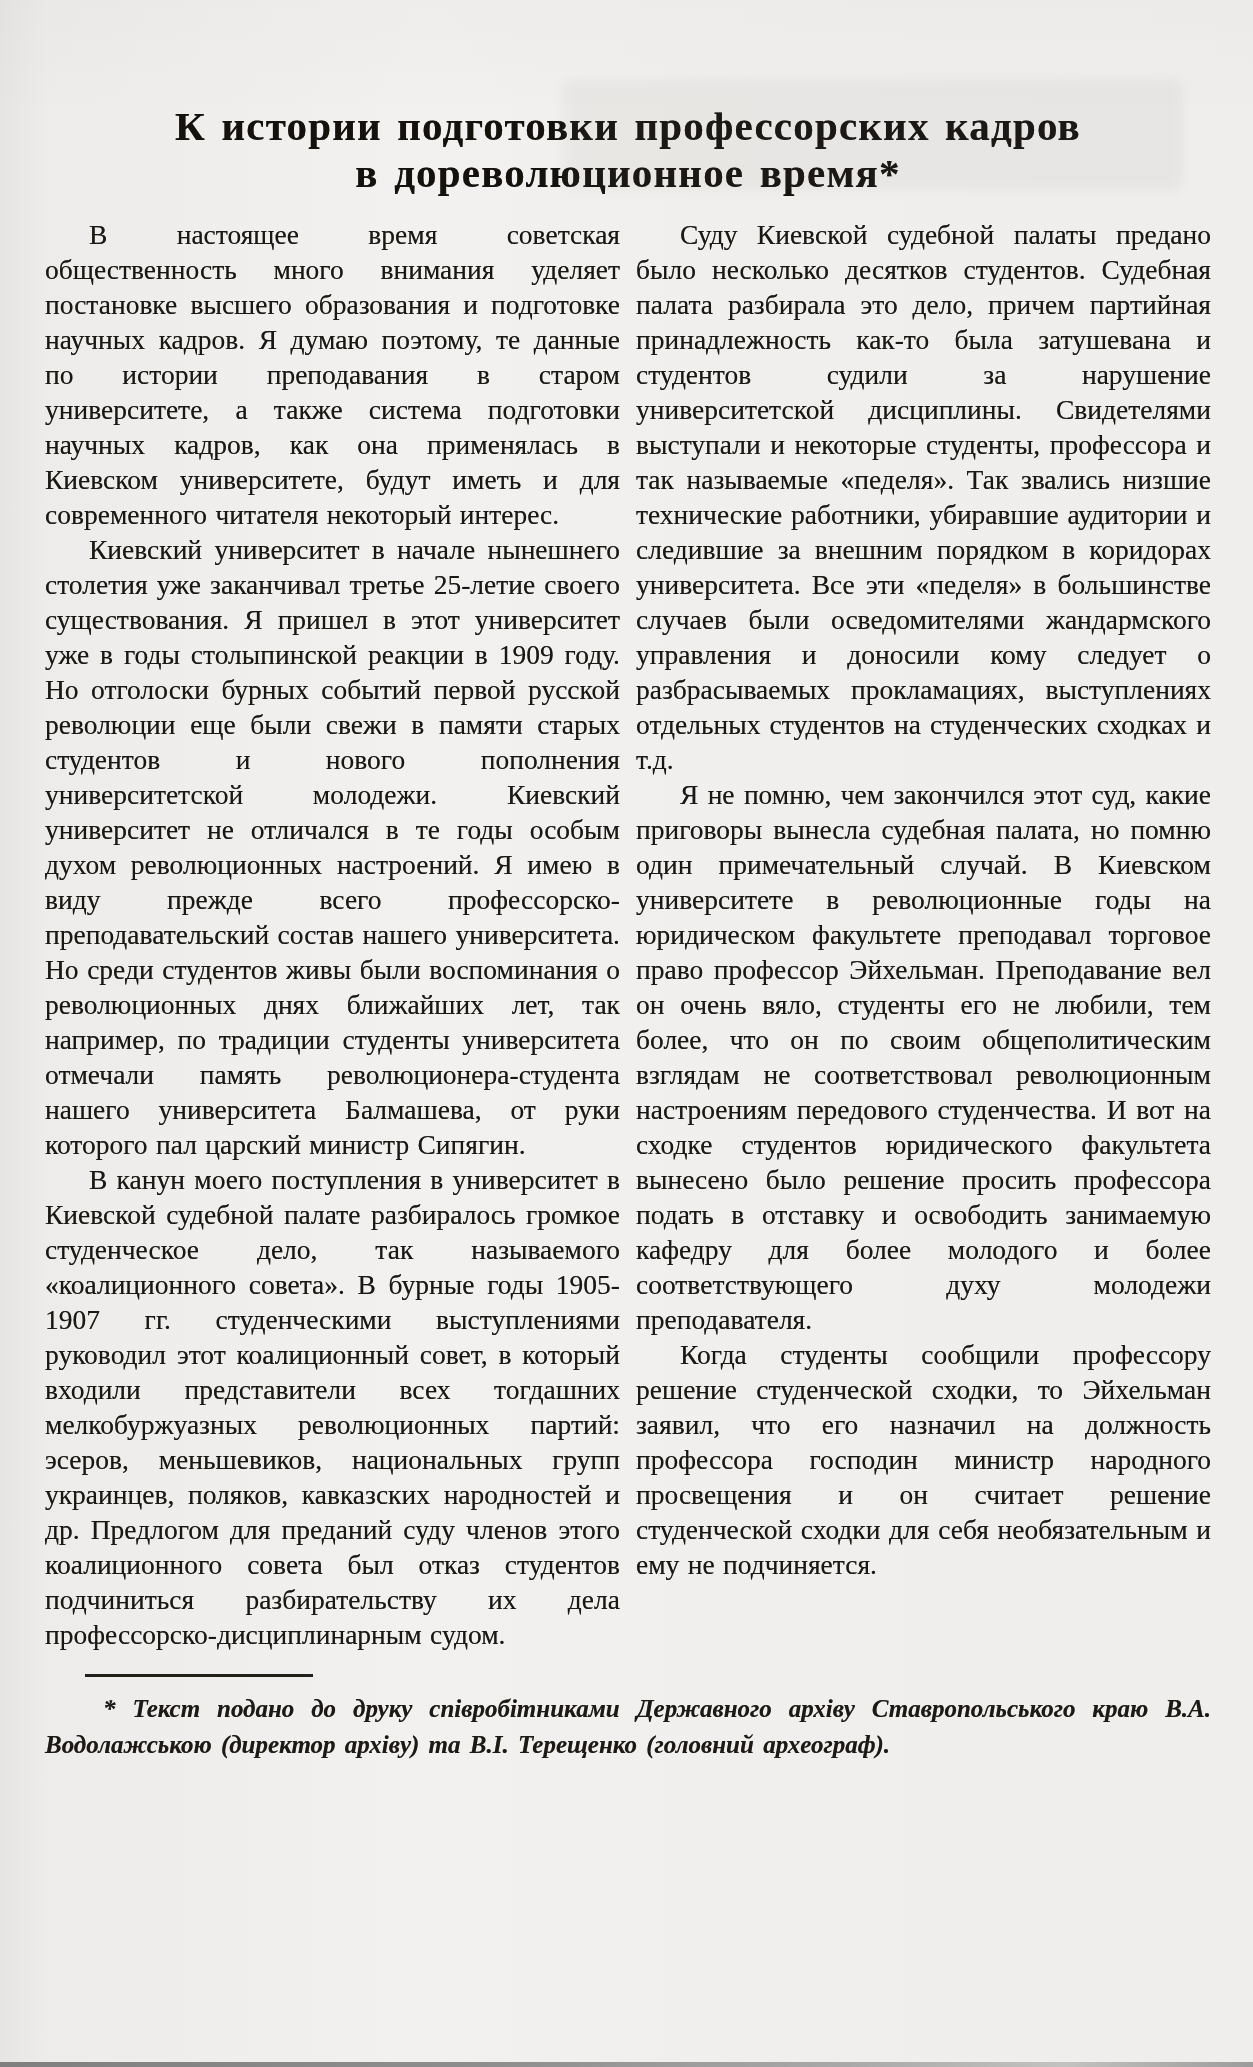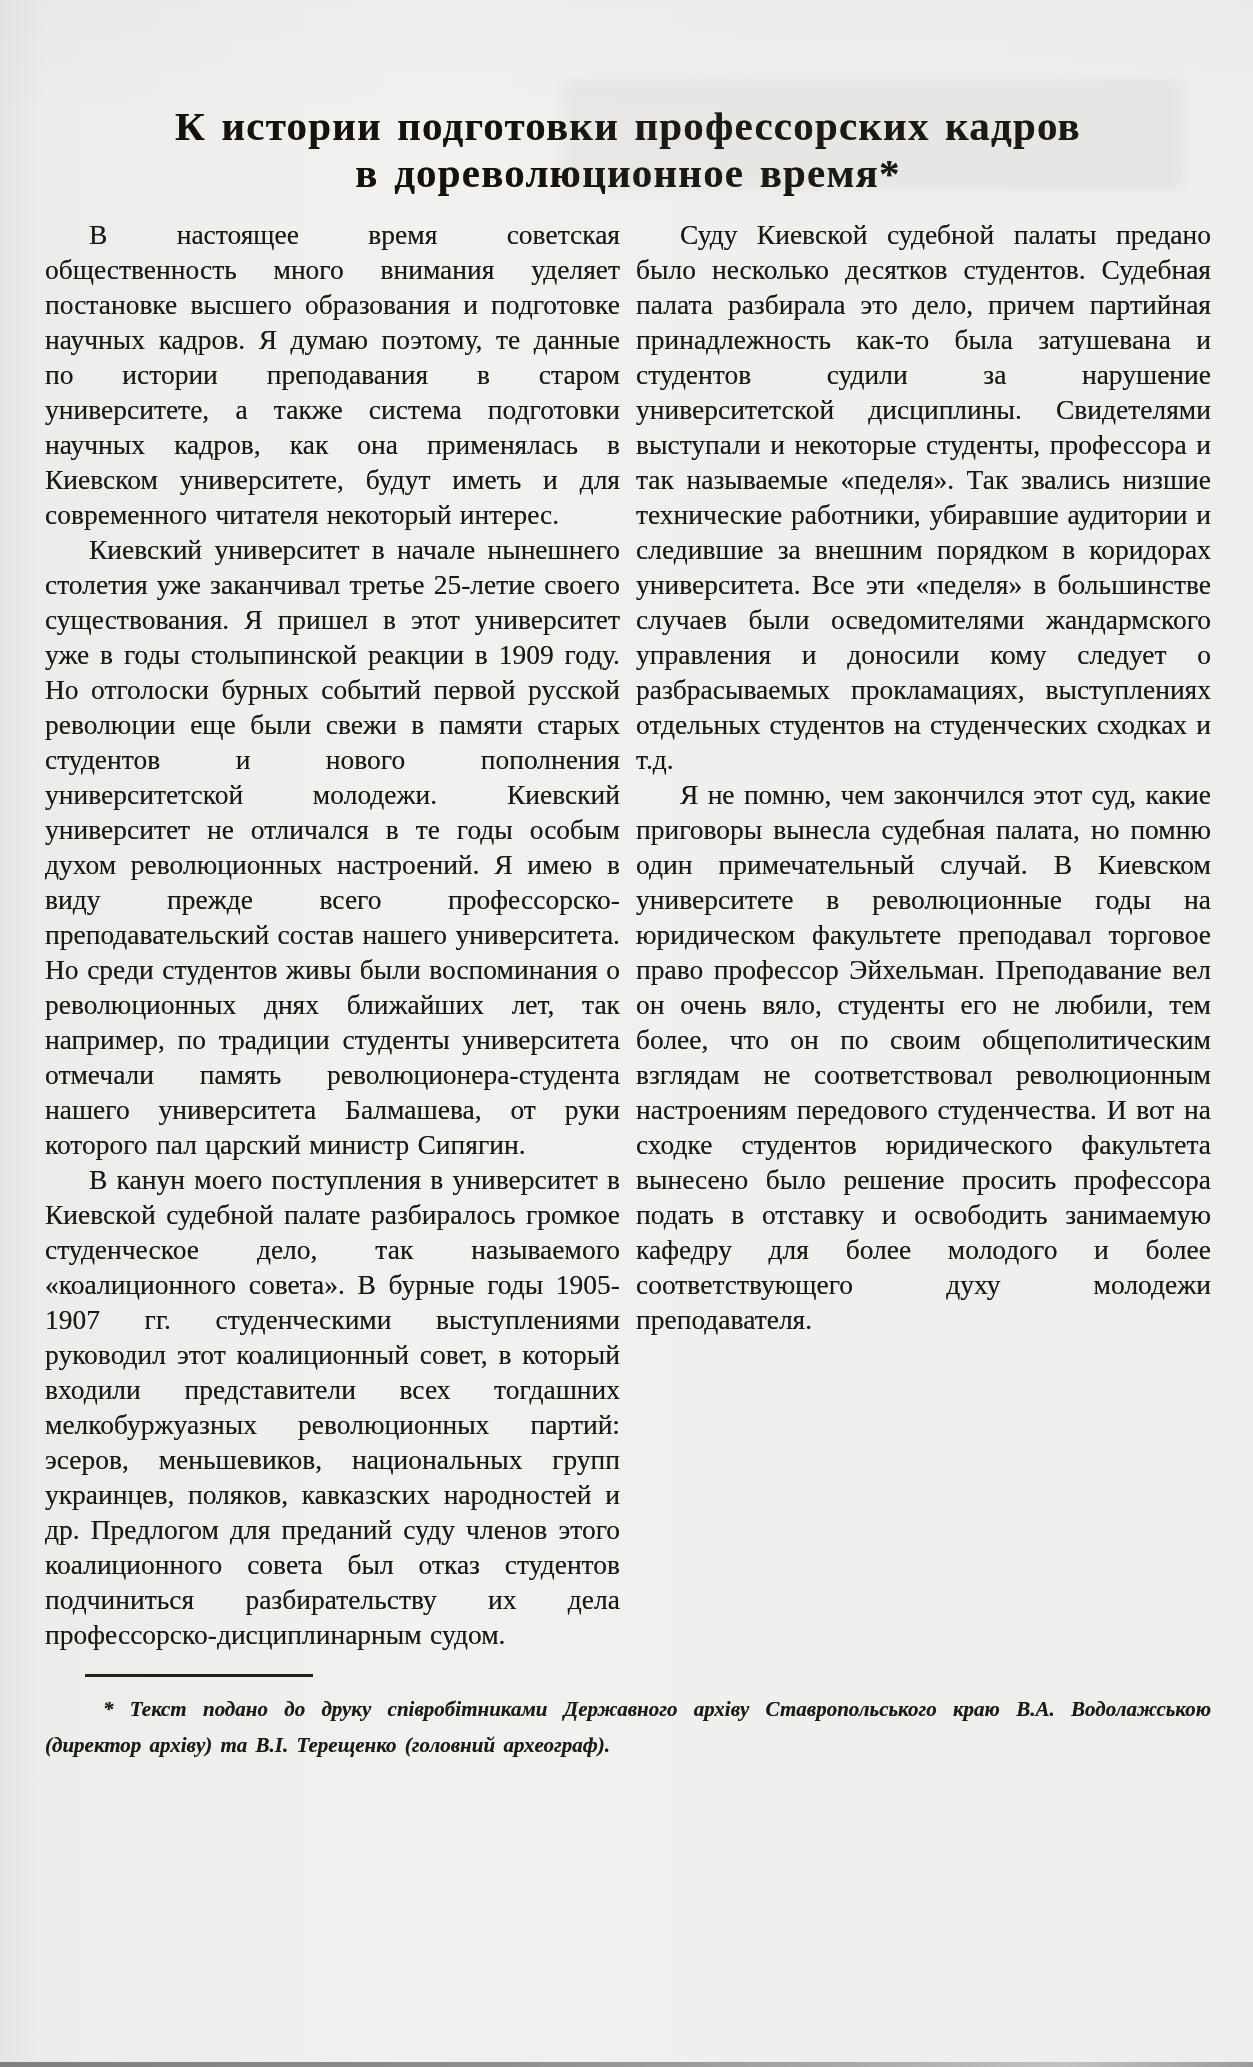--- a/index.html
+++ b/index.html
@@ -67,21 +67,21 @@
     margin-top: 22px;
   }
   .footnote-rule {
     width: 228px;
     height: 0;
     margin: 0 0 14px 40px;
     border-top: 3px solid #23201b;
   }
   .footnote-text {
     margin: 0;
-    font-size: 21px;
+    font-size: 25px;
     line-height: 36px;
     font-style: italic;
     font-weight: bold;
     text-align: justify;
     text-indent: 58px;
     word-spacing: 3px;
     color: #1d1a15;
     text-shadow: 0 0 0.5px rgba(29,26,21,0.55);
   }
   .scan-edge {
@@ -104,20 +104,21 @@
 
   <div class="columns">
     <div class="col">
         <p class="para">В настоящее время советская общественность много внимания уделяет постановке высшего образования и подготовке научных кадров. Я думаю поэтому, те данные по истории преподавания в старом университете, а также система подготовки научных кадров, как она применялась в Киевском университете, будут иметь и для современного читателя некоторый интерес.</p>
         <p class="para">Киевский университет в начале нынешнего столетия уже заканчивал третье 25-летие своего существования. Я пришел в этот университет уже в годы столыпинской реакции в 1909 году. Но отголоски бурных событий первой русской революции еще были свежи в памяти старых студентов и нового пополнения университетской молодежи. Киевский университет не отличался в те годы особым духом революционных настроений. Я имею в виду прежде всего профессорско-преподавательский состав нашего университета. Но среди студентов живы были воспоминания о революционных днях ближайших лет, так например, по традиции студенты университета отмечали память революционера-студента нашего университета Балмашева, от руки которого пал царский министр Сипягин.</p>
         <p class="para">В канун моего поступления в университет в Киевской судебной палате разбиралось громкое студенческое дело, так называемого «коалиционного совета». В бурные годы 1905-1907 гг. студенческими выступлениями руководил этот коалиционный совет, в который входили представители всех тогдашних мелкобуржуазных революционных партий: эсеров, меньшевиков, национальных групп украинцев, поляков, кавказских народностей и др. Предлогом для преданий суду членов этого коалиционного совета был отказ студентов подчиниться разбирательству их дела профессорско-дисциплинарным судом.</p>
       </div>
     <div class="col">
         <p class="para">Суду Киевской судебной палаты предано было несколько десятков студентов. Судебная палата разбирала это дело, причем партийная принадлежность как-то была затушевана и студентов судили за нарушение университетской дисциплины. Свидетелями выступали и некоторые студенты, профессора и так называемые «педеля». Так звались низшие технические работники, убиравшие аудитории и следившие за внешним порядком в коридорах университета. Все эти «педеля» в большинстве случаев были осведомителями жандармского управления и доносили кому следует о разбрасываемых прокламациях, выступлениях отдельных студентов на студенческих сходках и т.д.</p>
         <p class="para">Я не помню, чем закончился этот суд, какие приговоры вынесла судебная палата, но помню один примечательный случай. В Киевском университете в революционные годы на юридическом факультете преподавал торговое право профессор Эйхельман. Преподавание вел он очень вяло, студенты его не любили, тем более, что он по своим общеполитическим взглядам не соответствовал революционным настроениям передового студенчества. И вот на сходке студентов юридического факультета вынесено было решение просить профессора подать в отставку и освободить занимаемую кафедру для более молодого и более соответствующего духу молодежи преподавателя.</p>
+        <p class="para">Когда студенты сообщили профессору решение студенческой сходки, то Эйхельман заявил, что его назначил на должность профессора господин министр народного просвещения и он считает решение студенческой сходки для себя необязательным и ему не подчиняется.</p>
       </div>
   </div>
 
   <div class="footnote">
     <div class="footnote-rule"></div>
     <p class="footnote-text">* Текст подано до друку співробітниками Державного архіву Ставропольського краю В.А. Водолажською (директор архіву) та В.І. Терещенко (головний археограф).</p>
   </div>
 
   <div class="scan-edge"></div>
 </div>

